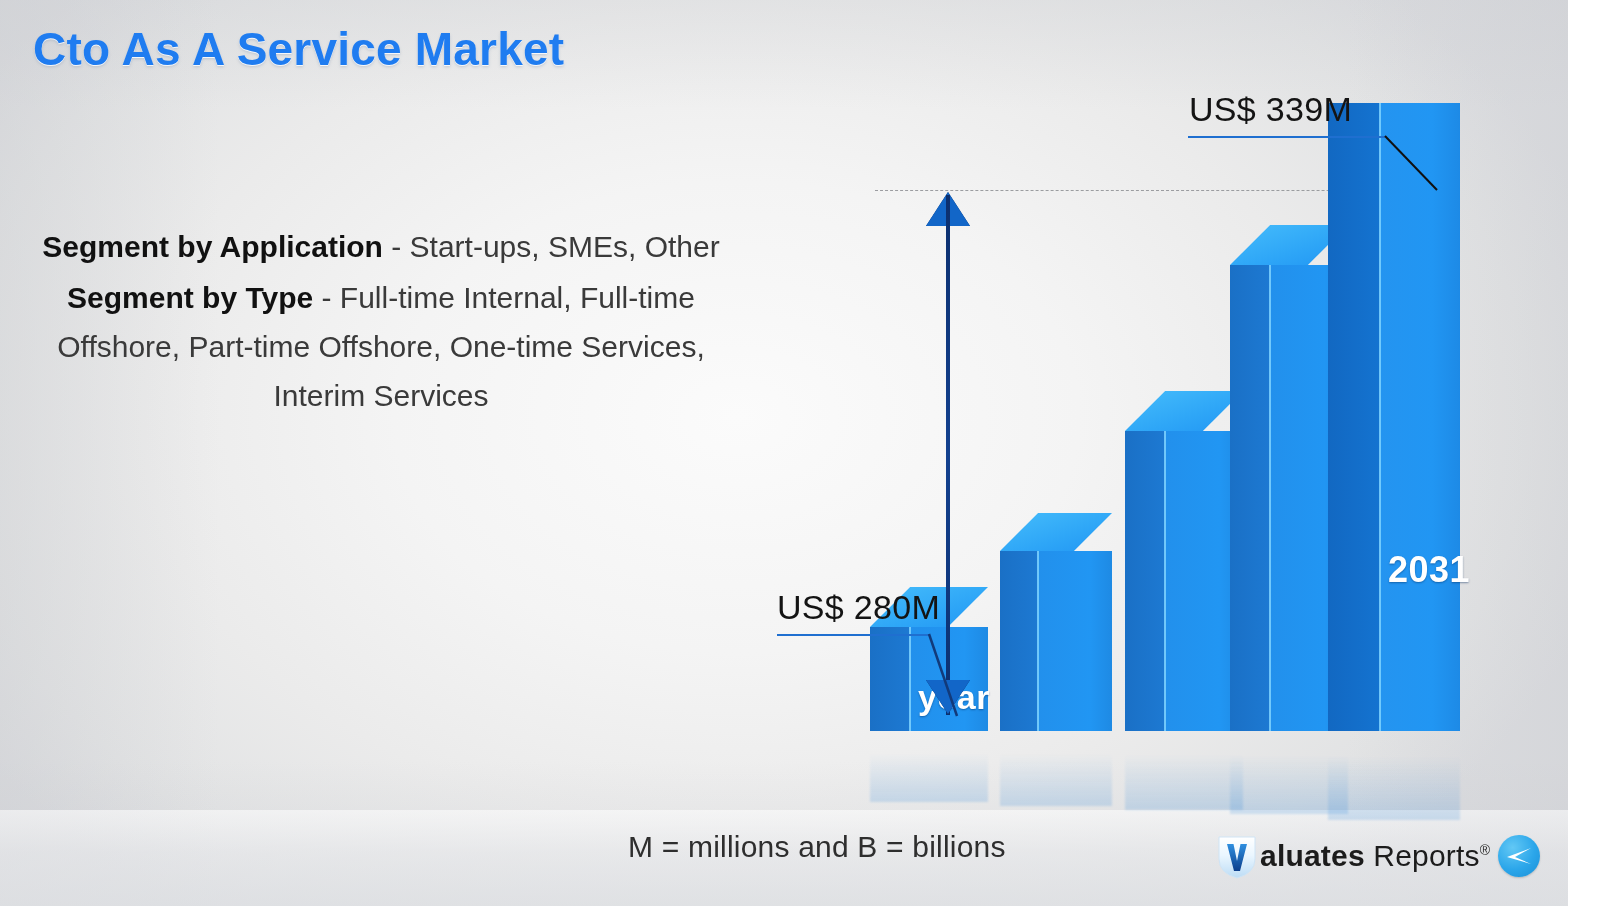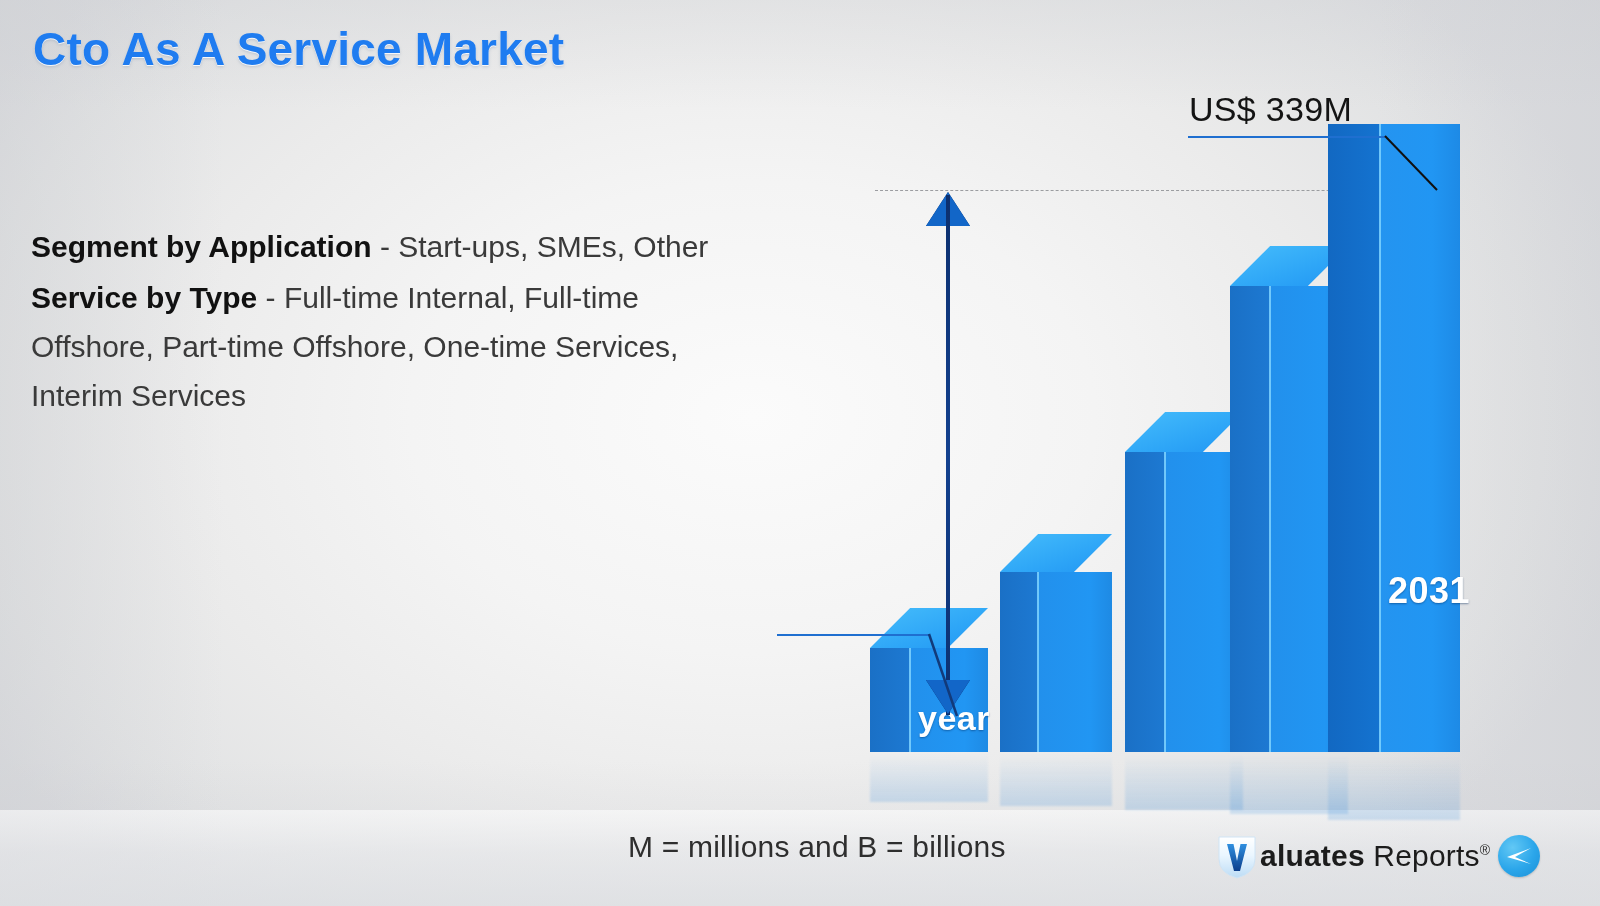--- a/index.html
+++ b/index.html
@@ -9,21 +9,20 @@
     background: #ffffff;
   }
   #canvas {
     position: relative;
     width: 1568px;
     height: 906px;
     overflow: hidden;
     font-family: "Liberation Sans", sans-serif;
     background:
       radial-gradient(ellipse 900px 620px at 47% 46%, #fbfbfb 0%, #f4f4f4 38%, #ebebeb 66%, #e2e3e4 88%, #dcdde0 100%);
-    padding-left: 33px;
   }
   
   #vignette {
     position: absolute;
     inset: 0;
     background:
       linear-gradient(to right, rgba(200,202,206,.35) 0%, rgba(255,255,255,0) 14%, rgba(255,255,255,0) 86%, rgba(198,200,205,.30) 100%),
       linear-gradient(to bottom, rgba(205,207,211,.30) 0%, rgba(255,255,255,0) 12%, rgba(255,255,255,0) 84%, rgba(200,202,207,.38) 100%);
     pointer-events: none;
   }
@@ -44,21 +43,21 @@
   
   #segments {
     position: absolute;
     left: 31px;
     top: 222px;
     width: 700px;
     font-size: 30px;
     line-height: 49px;
     color: #2b2b2b;
   }
-  .seg-block { margin: 0 0 2px 0; }
+  .seg-block { margin: 0 0 2px 0; text-align: center; }
   .seg-label {
     font-weight: bold;
     color: #111111;
   }
   .seg-body { color: #3a3a3a; }
 
   
   #chart {
     position: absolute;
     left: 840px;
@@ -84,21 +83,21 @@
     top: 50px;
     width: 570px;
     height: 0;
     border-top: 1px dashed #8d8f93;
     opacity: .85;
   }
 
   
   .bar {
     position: absolute;
-    bottom: 88px; 
+    bottom: 109px; 
   }
   .bar .front {
     position: absolute;
     left: 0;
     bottom: 0;
     width: 100%;
     height: 100%;
     background: linear-gradient(to right, #1b72c9 0%, #1d79d2 45%, #2080da 100%);
   }
   .bar .side {
@@ -257,21 +256,21 @@
 
   <div id="vignette"></div>
 
   <div id="title">Cto As A Service Market</div>
 
   <div id="segments">
     <p class="seg-block">
       <span class="seg-label">Segment by Application</span><span class="seg-body"> - Start-ups, SMEs, Other</span>
     </p>
     <p class="seg-block">
-      <span class="seg-label">Service by Type</span><span class="seg-body"> - Full-time Internal, Full-time Offshore, Part-time Offshore, One-time Services, Interim Services</span>
+      <span class="seg-label">Segment by Type</span><span class="seg-body"> - Full-time Internal, Full-time Offshore, Part-time Offshore, One-time Services, Interim Services</span>
     </p>
   </div>
 
   <div id="chart">
 
     <div id="floor"></div>
 
     <div id="guideline"></div>
 
     <div class="bar-reflect" style="left:30px; width:118px; height:58px;"></div>
@@ -334,20 +333,21 @@
     <div id="cagr-axis"></div>
     <div id="arrow-down" class="arrow-head"></div>
   </div>
 
   <div id="val-top" class="callout-text">US$ 339M</div>
   <div id="rule-top" class="callout-rule"></div>
   <svg class="leader" style="left:1385px; top:136px;" width="60" height="60" viewBox="0 0 60 60">
     <line x1="0" y1="0" x2="52" y2="54" stroke="#101010" stroke-width="2"></line>
   </svg>
 
+  <div id="val-base" class="callout-text">US$ 280M</div>
   <div id="rule-base" class="callout-rule"></div>
   <svg class="leader" style="left:929px; top:634px;" width="50" height="90" viewBox="0 0 50 90">
     <line x1="0" y1="0" x2="28" y2="82" stroke="#123a7a" stroke-width="2.5"></line>
   </svg>
 
   <div id="logo">
     <span id="logo-v">
       <svg width="42" height="46" viewBox="0 0 42 46">
         <defs>
           <linearGradient id="vg" x1="0" y1="0" x2="0" y2="1">

